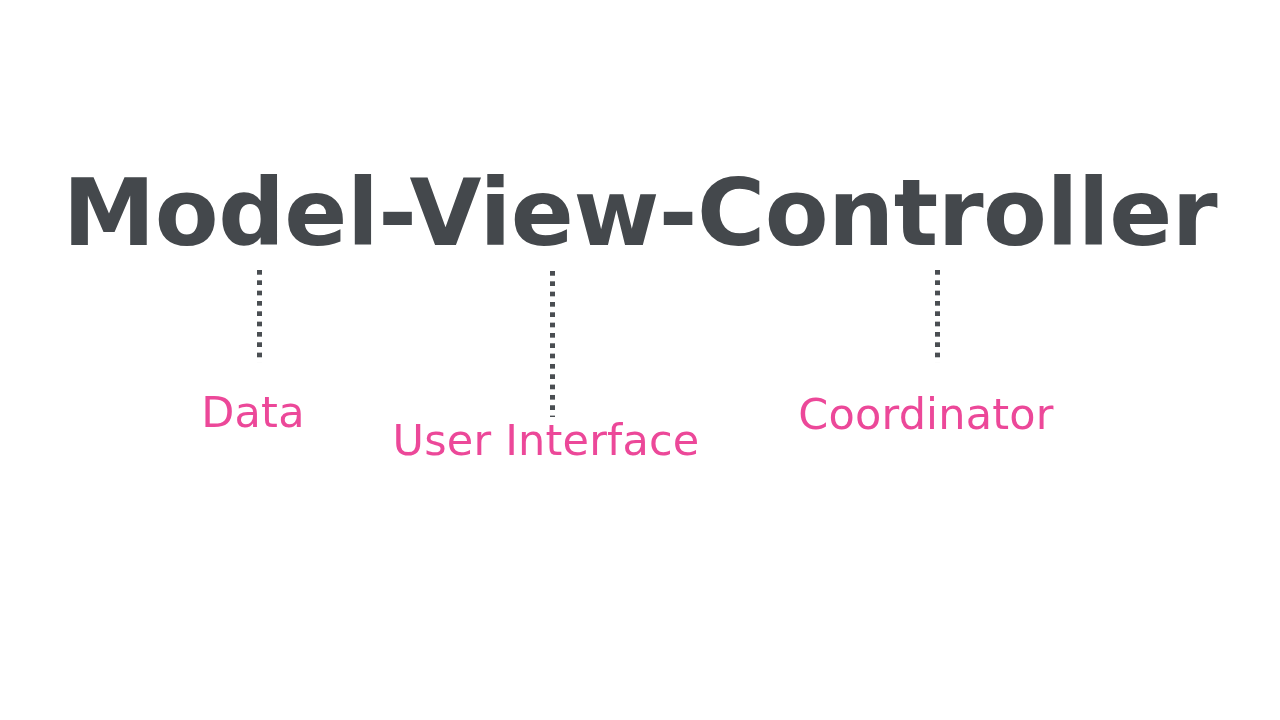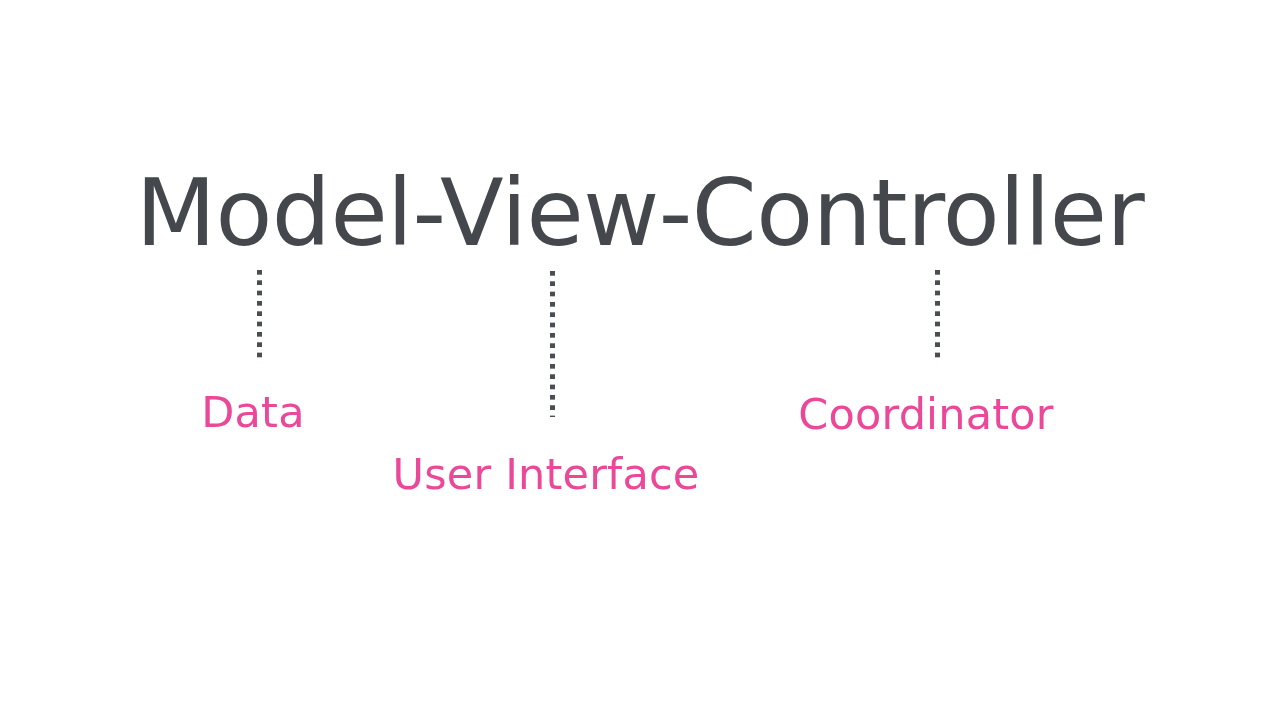--- a/index.html
+++ b/index.html
@@ -24,21 +24,21 @@
   }
 
   
   .title {
     position: absolute;
     left: 0;
     top: 158px;
     width: 1280px;
     text-align: center;
     font-family: "DejaVu Sans", "Liberation Sans", sans-serif;
-    font-weight: 400;
+    font-weight: 700;
     font-size: 93px;
     line-height: 110px;
     letter-spacing: -0.5px;
     color: #44484c;
     white-space: nowrap;
   }
 
   
   .connector {
     position: absolute;
@@ -71,18 +71,18 @@
 <body>
 
 <div id="slide">
 
   <div class="title">Model-View-Controller</div>
 
   <div class="connector" id="connector-model" style="left: 256.5px; top: 270px; height: 93px;"></div>
   <div class="branch-label" id="label-model" style="left: 253px; top: 386px;">Data</div>
 
   <div class="connector" id="connector-view" style="left: 549.5px; top: 271px; height: 146px;"></div>
-  <div class="branch-label" id="label-view" style="left: 546px; top: 448px;">User Interface</div>
+  <div class="branch-label" id="label-view" style="left: 546px; top: 414px;">User Interface</div>
 
   <div class="connector" id="connector-controller" style="left: 934.5px; top: 270px; height: 93px;"></div>
   <div class="branch-label" id="label-controller" style="left: 926px; top: 388px;">Coordinator</div>
 
 </div>
 
 </body></html>

